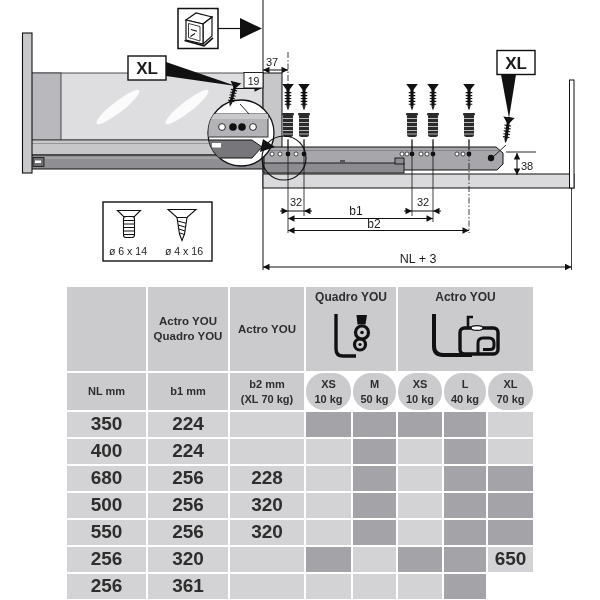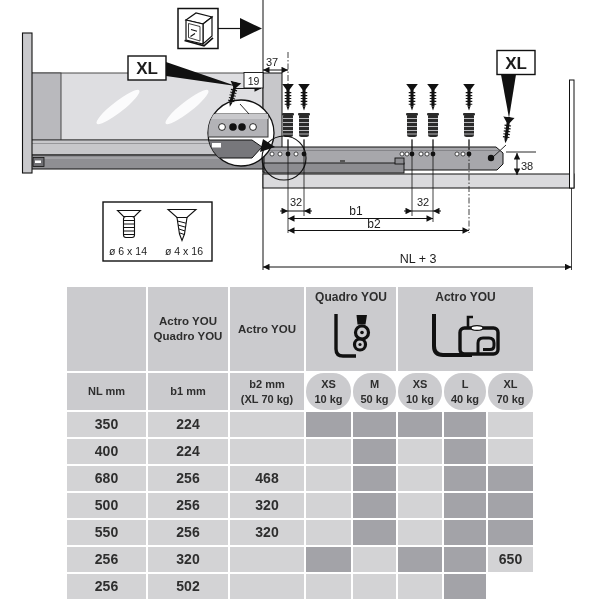--- a/index.html
+++ b/index.html
@@ -15,21 +15,21 @@
   }
   .cell{background:var(--cell,#d3d3d5);display:flex;flex-direction:column;
         align-items:center;justify-content:center;text-align:center;
         font-weight:bold;color:#2e2e2e;line-height:1.3;}
   .cell.h{background:var(--hdr,#cbcbce);}
   .cell.grp{justify-content:flex-start;padding-top:3px;font-size:12px;}
   .cell.grp .glyph{margin-top:4px;}
   .cell.two{font-size:11.5px;}
   .cell.colhead{font-size:11px;}
   .cell.sub{background:var(--hdr,#cbcbce);font-size:11px;border-radius:18px;}
-  .cell.num{font-size:14px;}
+  .cell.num{font-size:19px;}
   .cell.dot.on{background:var(--on,#a3a3a8);}
   .span2{grid-column:span 2;}
   .span3{grid-column:span 3;}
 </style>
 </head>
 <body>
 
 <svg class="diag" width="600" height="284" viewBox="0 0 600 284">
   <defs>
     <marker id="ah" viewBox="0 0 10 10" refX="10" refY="5" markerWidth="8.5" markerHeight="6.5" orient="auto-start-reverse">
@@ -306,21 +306,21 @@
     <div class="cell num">400</div>
     <div class="cell num">224</div>
     <div class="cell num"></div>
     <div class="cell dot off"></div>
     <div class="cell dot on"></div>
     <div class="cell dot off"></div>
     <div class="cell dot on"></div>
     <div class="cell dot off"></div>
     <div class="cell num">680</div>
     <div class="cell num">256</div>
-    <div class="cell num">468</div>
+    <div class="cell num">228</div>
     <div class="cell dot off"></div>
     <div class="cell dot on"></div>
     <div class="cell dot off"></div>
     <div class="cell dot on"></div>
     <div class="cell dot on"></div>
     <div class="cell num">500</div>
     <div class="cell num">256</div>
     <div class="cell num">320</div>
     <div class="cell dot off"></div>
     <div class="cell dot on"></div>
@@ -337,19 +337,19 @@
     <div class="cell dot on"></div>
     <div class="cell num">256</div>
     <div class="cell num">320</div>
     <div class="cell dot off"></div>
     <div class="cell dot on"></div>
     <div class="cell dot off"></div>
     <div class="cell dot on"></div>
     <div class="cell dot on"></div>
     <div class="cell num">650</div>
     <div class="cell num">256</div>
-    <div class="cell num">502</div>
+    <div class="cell num">361</div>
     <div class="cell dot off"></div>
     <div class="cell dot off"></div>
     <div class="cell dot off"></div>
     <div class="cell dot off"></div>
     <div class="cell dot on"></div>
   </div>
 
 </body></html>

